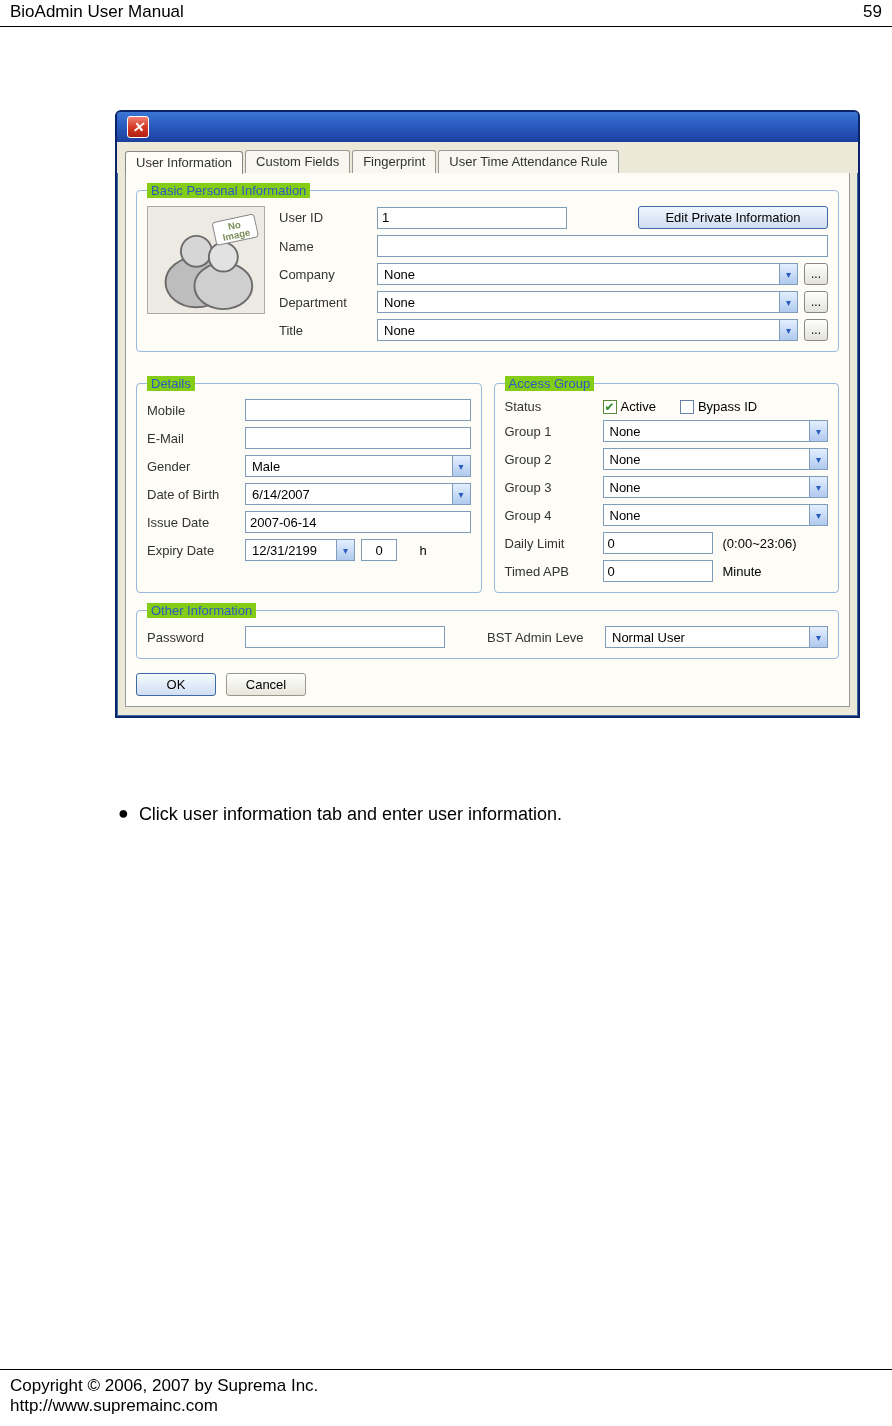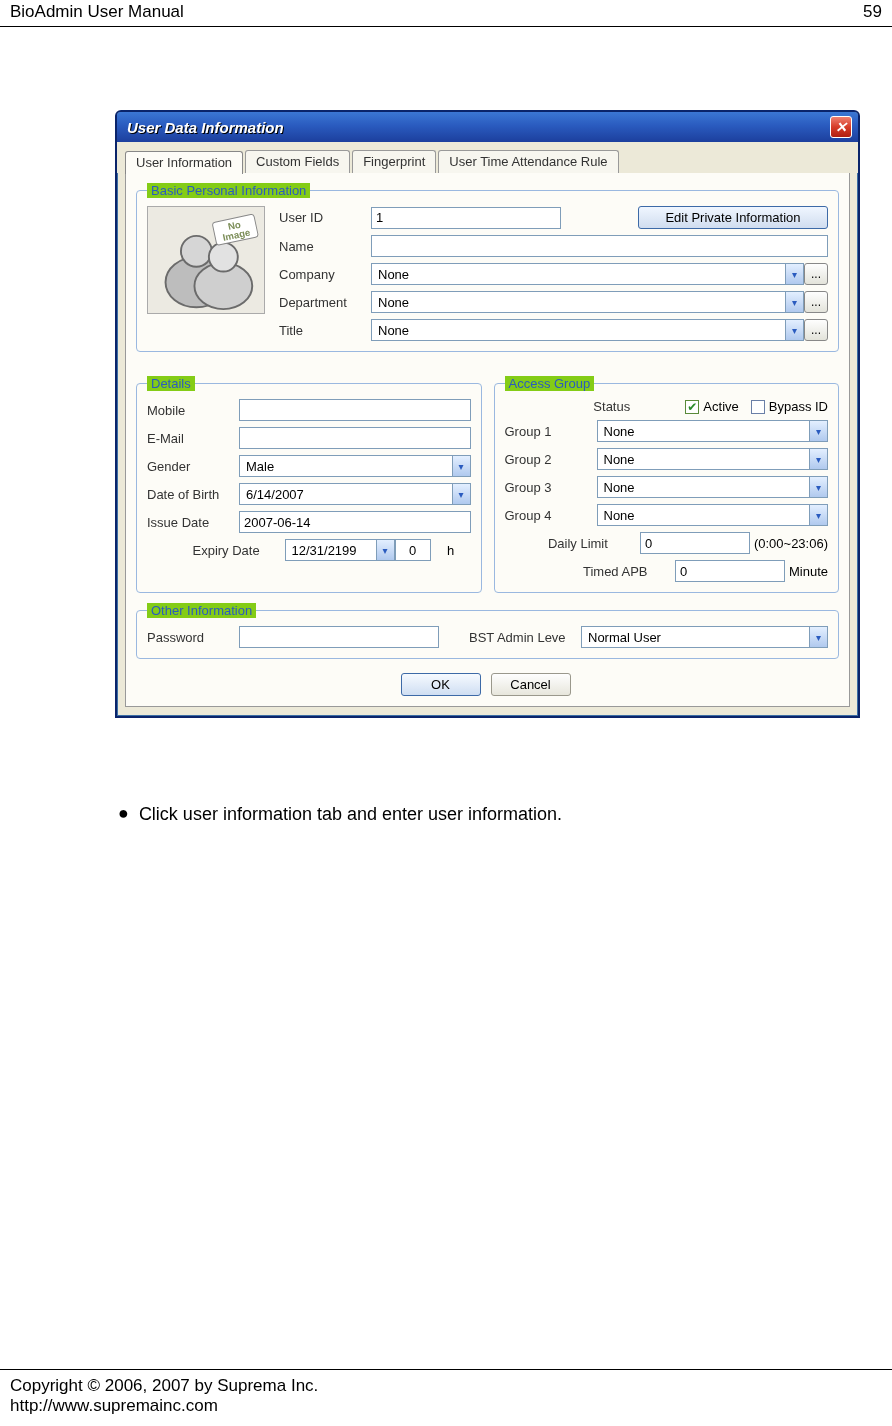--- a/index.html
+++ b/index.html
@@ -103,21 +103,21 @@
     margin: 0 0 10px 0;
     padding: 8px 10px 10px 10px;
     position: relative;
   }
   fieldset.group > legend {
     color: #2a5bbf;
     font-size: 13px;
     padding: 0 4px;
     background: #84cc16;
   }
-  .row { display: flex; align-items: center; margin-bottom: 6px;  justify-content: flex-end;}
+  .row { display: flex; align-items: center; margin-bottom: 6px; gap: 6px;}
   .lbl { width: 92px; font-size: 13px; color: #333; }
   .lbl.wide { width: 112px; }
   input.tx, .combo, .datebox {
     height: 22px;
     border: 1px solid #7f9db9;
     background: #fff;
     font-size: 13px;
     padding: 0 4px;
     color: #000;
   }
@@ -154,21 +154,21 @@
     border:1px solid #aaa;
     background:#f0f0ee;
     display:flex;align-items:center;justify-content:center;
     position:relative;overflow:hidden;
   }
   .img-ph svg { width:100%; height:100%; }
   .two-col { display:flex; gap:12px;margin-top:24px; }
   .two-col > fieldset { flex:1; }
   .cb { display:flex; align-items:center; gap:4px; font-size:13px; }
   .cb .box { width:14px;height:14px;border:1px solid #5a8a3a;background:#fff;display:flex;align-items:center;justify-content:center;color:#2a8a2a;font-size:12px;line-height:1;}
-  .dlg-buttons { display:flex; justify-content:center; gap:10px; padding:4px 4px 2px 0;}
+  .dlg-buttons { display:flex; justify-content:flex-start; gap:10px; padding:4px 4px 2px 0;}
   .dlg-btn {
     height:23px; min-width:80px;
     border:1px solid #3d6aa7;
     background:linear-gradient(to bottom,#f6faff,#cfdef2);
     border-radius:3px;
     font-size:13px;
     display:flex;align-items:center;justify-content:center;
   }
   .dlg-btn.cancel { background:linear-gradient(to bottom,#fefefe,#e7e6dc); border-color:#9a988c;}
   .instruction {
@@ -182,21 +182,20 @@
 </head>
 <body>
 
 <div class="page-header">
   <span>BioAdmin User Manual</span>
   <span>59</span>
 </div>
 
 <div class="dialog">
   <div class="titlebar">
-    <span class="title-text">User Data Information</span>
     <div class="close-btn">
         <span>✕</span>
       </div>
   </div>
 
   <div class="tab-strip">
     <div class="tab active">User Information</div>
     <div class="tab">Custom Fields</div>
     <div class="tab">Fingerprint</div>
     <div class="tab">User Time Attendance Rule</div>

